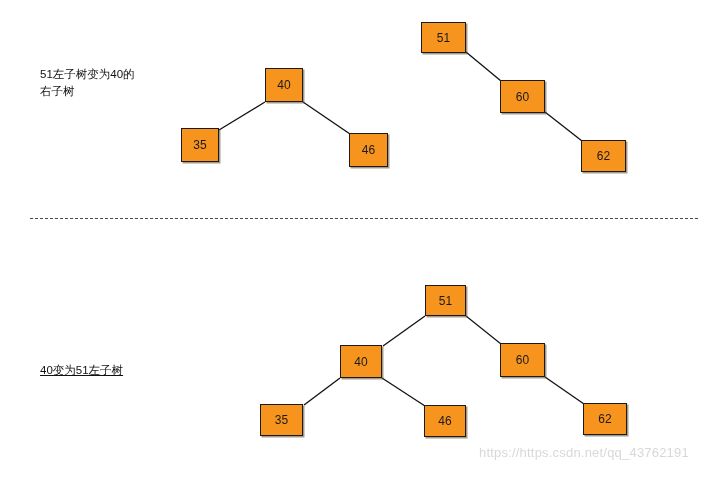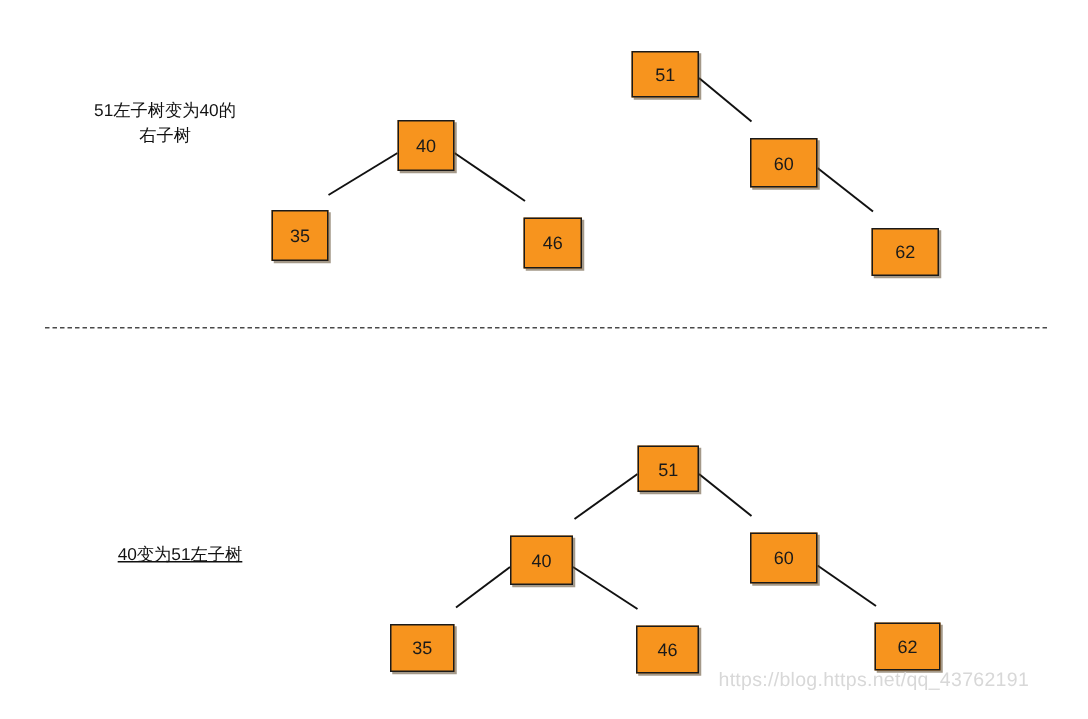--- a/index.html
+++ b/index.html
@@ -31,29 +31,28 @@
     background: #F7941E;
     border: 1.5px solid #1a1a1a;
     color: #1a1a1a;
     font-family: "Liberation Sans", sans-serif;
     font-size: 12px;
     line-height: 1;
     display: flex;
     align-items: center;
     justify-content: center;
     box-shadow: 1.5px 1.5px 0 rgba(90,70,40,0.55);
-    margin-top: 12px;
   }
   .caption {
     position: absolute;
     color: #111111;
     font-family: "Liberation Sans", sans-serif;
     font-size: 11.5px;
     line-height: 1.45;
-    text-align: center;
+    text-align: left;
     white-space: pre-line;
   }
   .divider {
     position: absolute;
     left: 30px;
     top: 218px;
     width: 668px;
     height: 0;
     border-top: 1.6px dashed #4a4a4a;
   }
@@ -100,15 +99,15 @@
       <div class="node" style="left: 583px; top: 403px; width: 44px; height: 32px; background: rgb(247, 148, 30); border-color: rgb(26, 26, 26);">62</div>
     </div>
 
   <div class="caption" id="caption-top" style="left: 40px; top: 66px; width: 140px;">51左子树变为40的
 右子树</div>
 
   <div class="divider"></div>
 
   <div class="caption" id="caption-bottom" style="left: 40px; top: 362px; width: 160px; text-decoration: underline;">40变为51左子树</div>
 
-  <div class="watermark">https://blog.https.net/qq_43762191</div>
+  <div class="watermark">https://https.csdn.net/qq_43762191</div>
 
 </div>
 
 </body></html>

